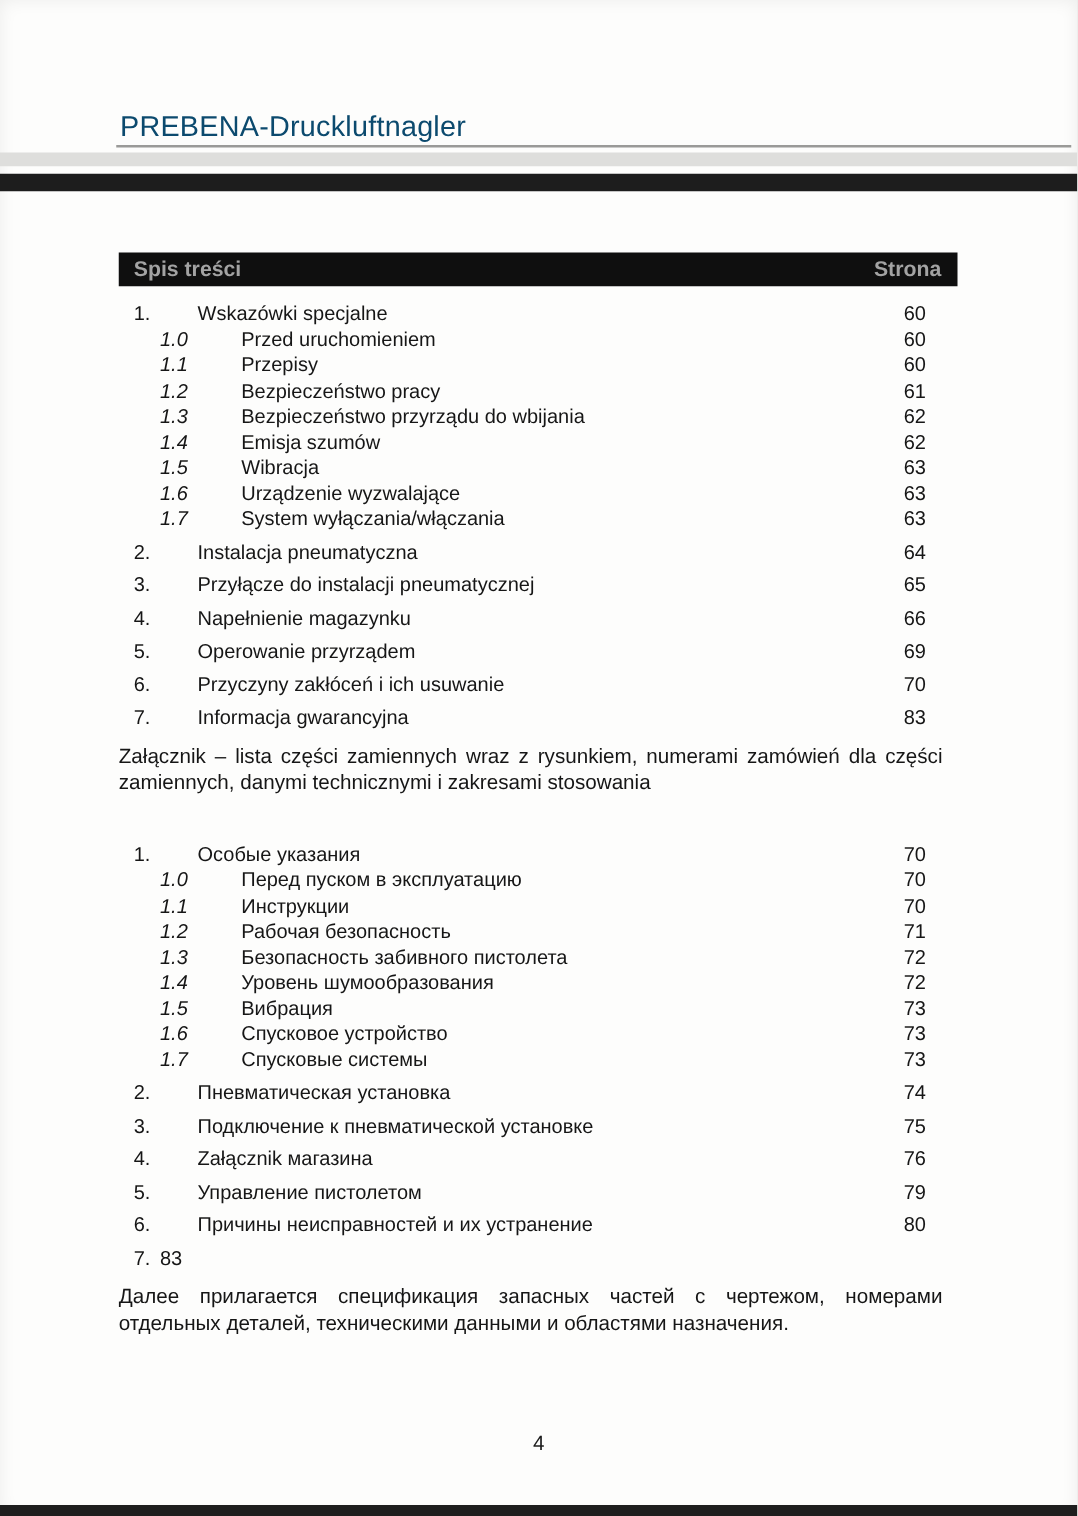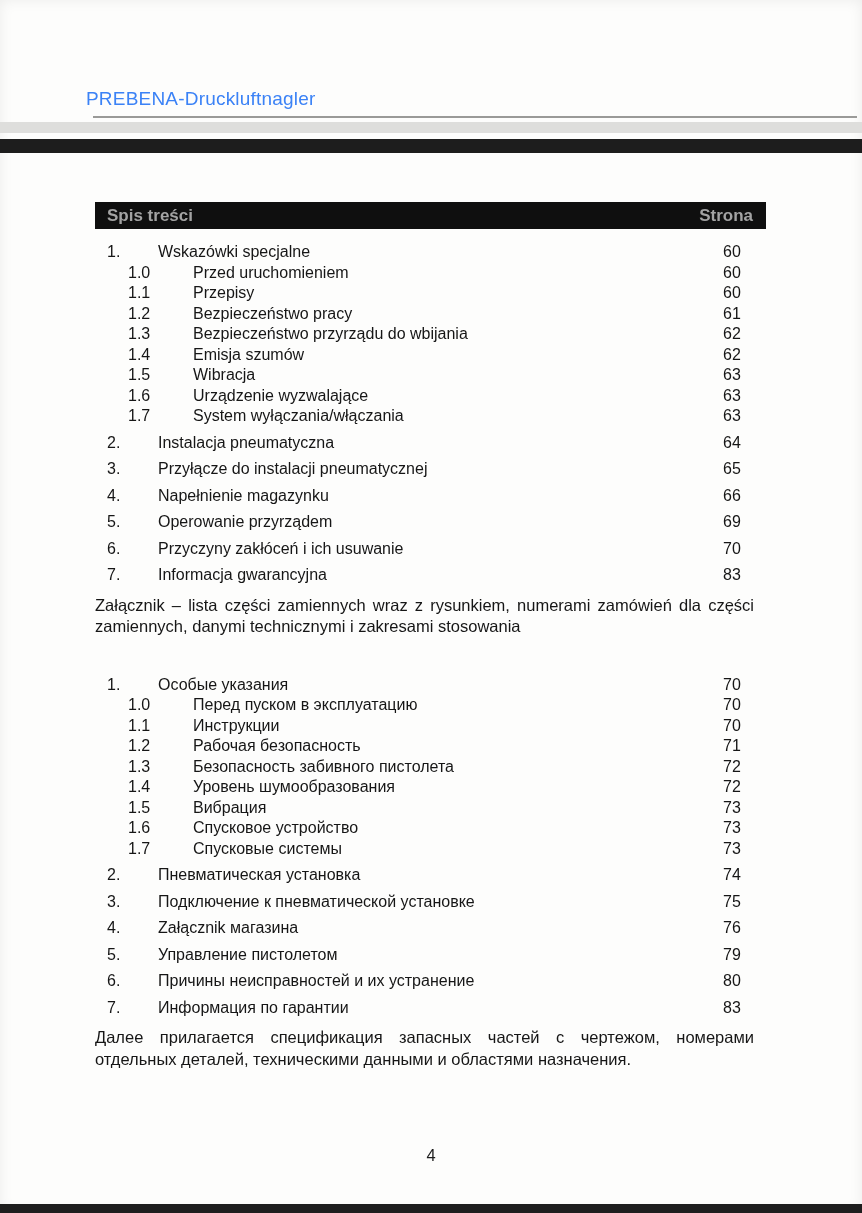--- a/index.html
+++ b/index.html
@@ -16,24 +16,24 @@
     box-shadow: inset 0 0 14px rgba(0,0,0,0.07);
     overflow: hidden;
     font-family: "Liberation Sans", sans-serif;
     color: #161616;
   }
 
   
   .doc-header {
     position: absolute;
     top: 88px;
-    left: 86px;
-    font-size: 19px;
+    left: 96px;
+    font-size: 23px;
     letter-spacing: 0.2px;
-    color: #3b82f6;
+    color: #0c4a6e;
   }
   .header-rule {
     position: absolute;
     top: 116px;
     left: 93px;
     width: 764px;
     height: 2px;
     background: #9a9a98;
   }
   .band-light {
@@ -81,21 +81,21 @@
   .toc-row {
     display: flex;
     align-items: baseline;
     font-size: 16px;
     line-height: 20.5px;
   }
   .toc-row.level-0 { margin-top: 6px; }
   .toc-list > .toc-row:first-child { margin-top: 0; }
   .toc-num { flex: 0 0 auto; }
   .level-0 .toc-num { margin-left: 12px; width: 21px; }
-  .level-1 .toc-num { margin-left: 33px; width: 35px; }
+  .level-1 .toc-num { margin-left: 33px; width: 35px; font-style: italic; }
   .toc-label { flex: 1 1 auto; padding-right: 8px; margin-left: 30px; }
   .toc-page {
     flex: 0 0 auto;
     min-width: 30px;
     padding-right: 13px;
   }
   .toc-note {
     margin: 9px 12px 0 0;
     font-size: 16.5px;
     line-height: 21.5px;
@@ -285,21 +285,20 @@
             <span class="toc-label">Управление пистолетом</span>
             <span class="toc-page">79</span>
           </div>
           <div class="toc-row level-0">
             <span class="toc-num">6.</span>
             <span class="toc-label">Причины неисправностей и их устранение</span>
             <span class="toc-page">80</span>
           </div>
           <div class="toc-row level-0">
             <span class="toc-num">7.</span>
-            <span class="toc-label">Информация по гарантии</span>
             <span class="toc-page">83</span>
           </div>
         </div>
       <p class="toc-note">Далее прилагается спецификация запасных частей с чертежом, номерами отдельных деталей, техническими данными и областями назначения.</p>
     </section>
 
   </div>
 
   <div class="page-number">4</div>
   <div class="bottom-bar"></div>

